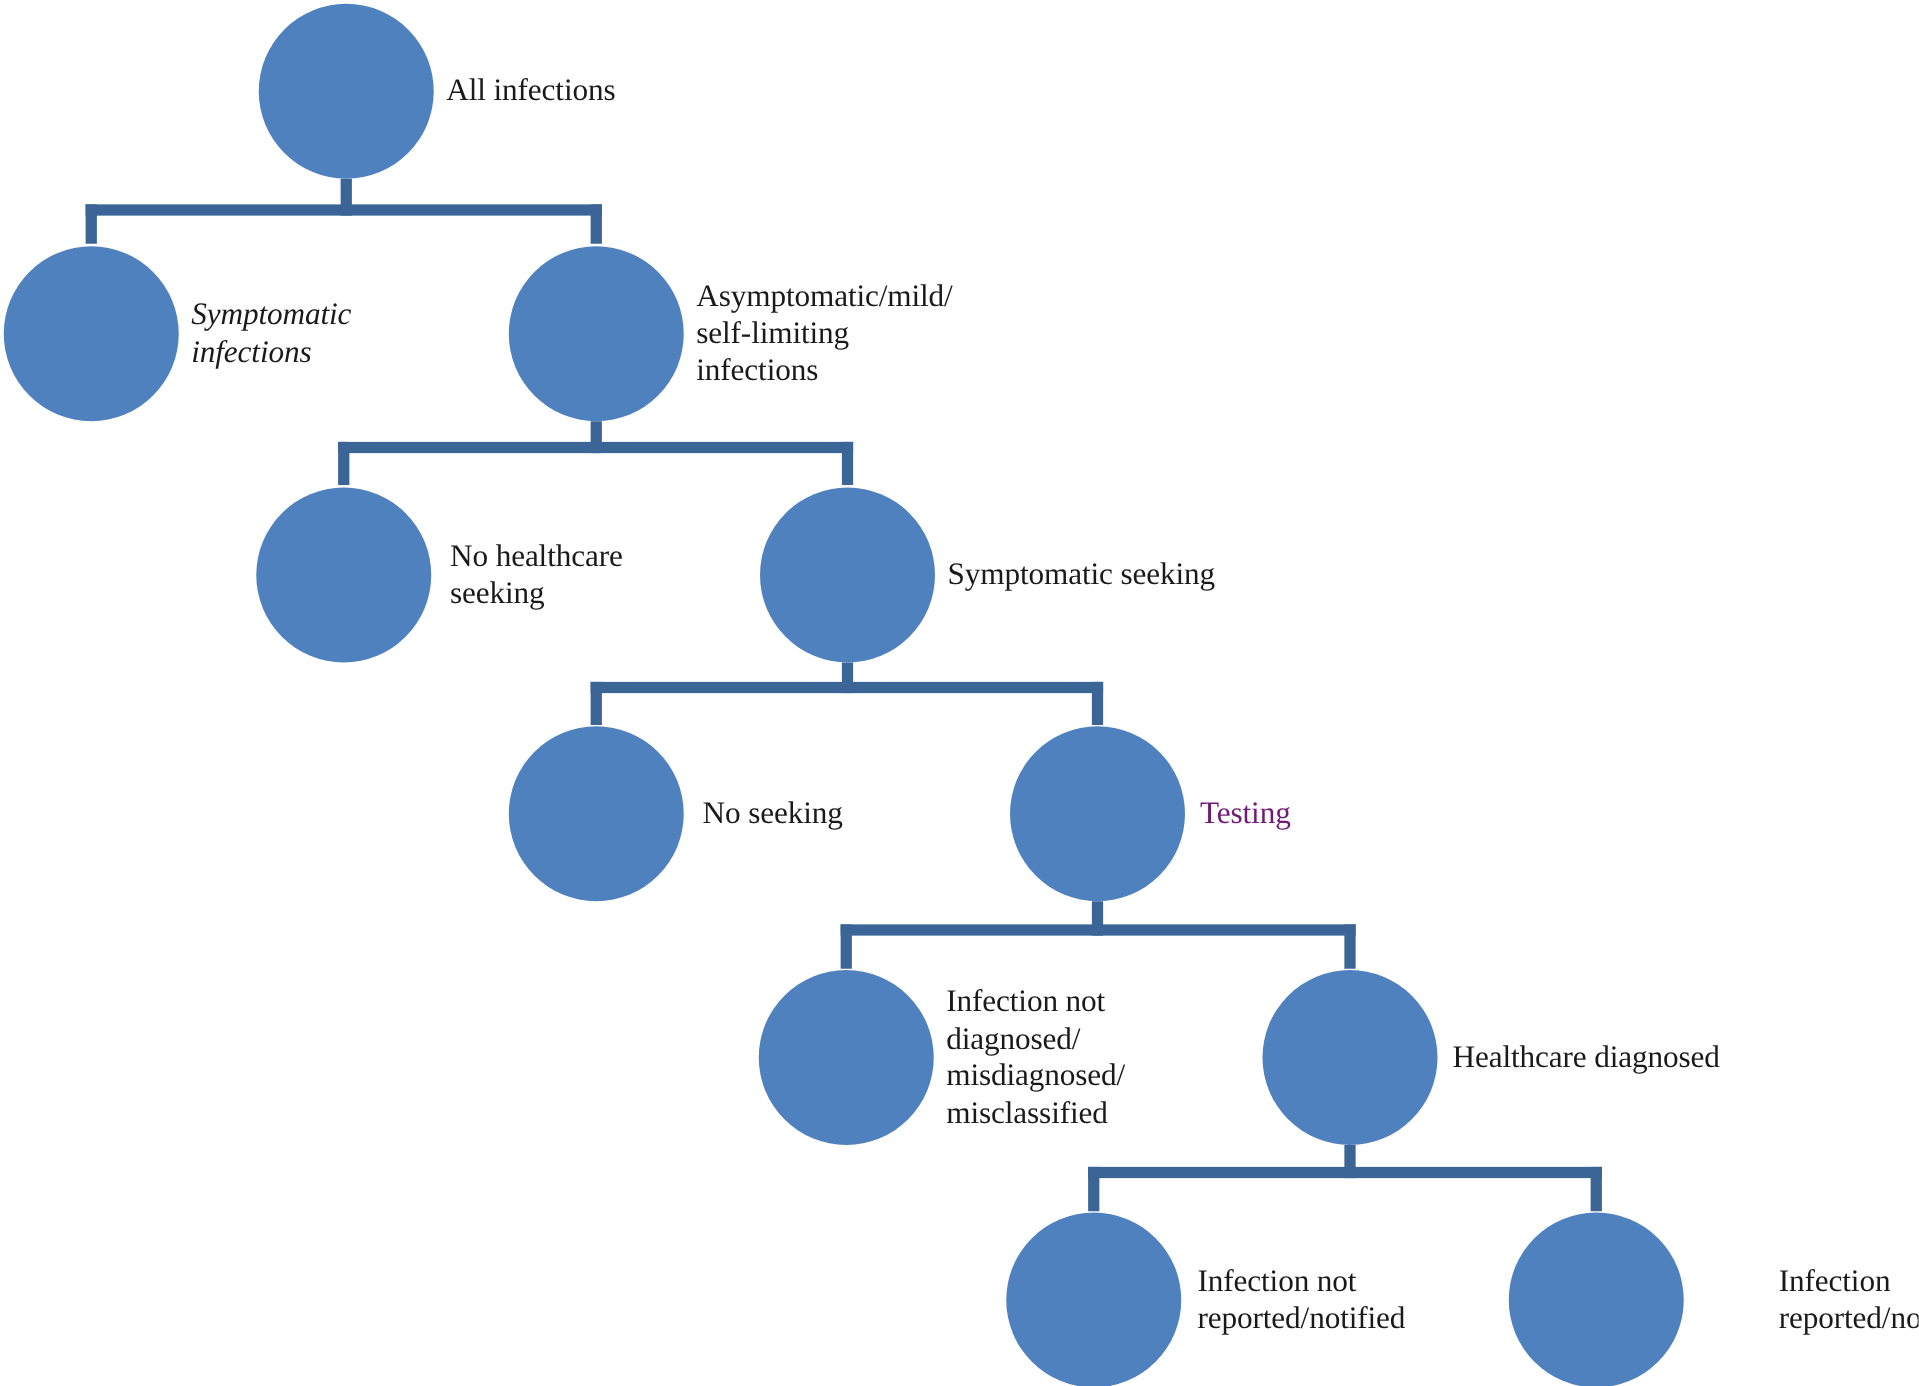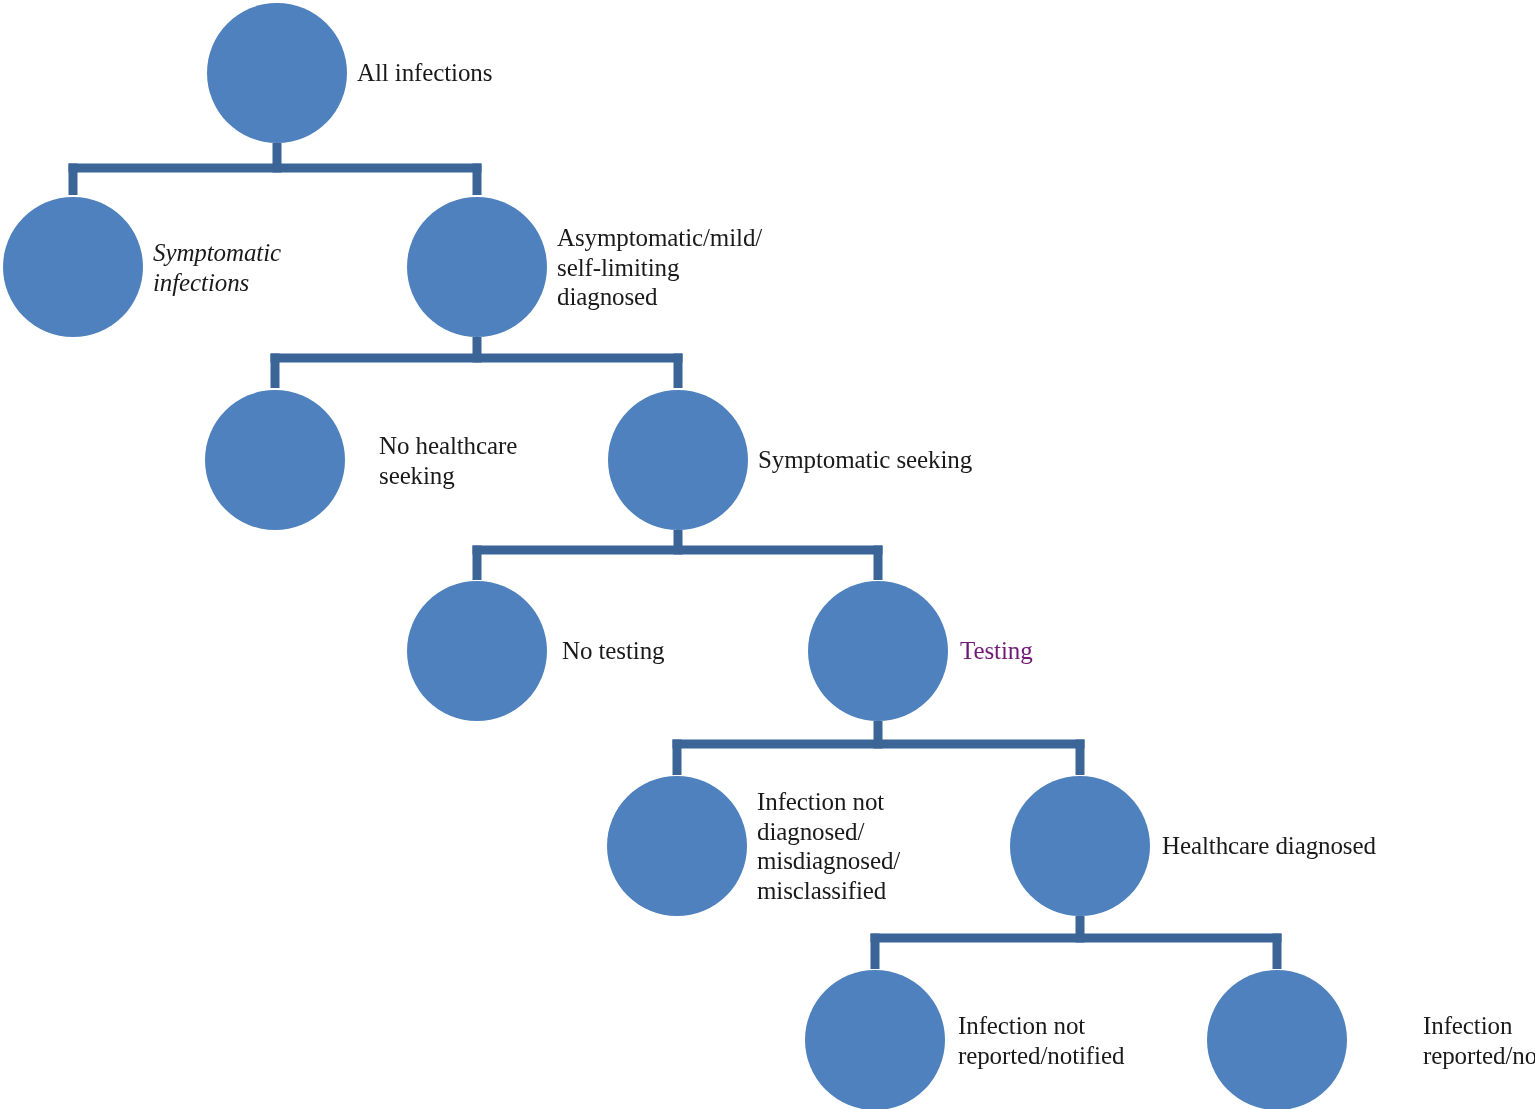--- a/index.html
+++ b/index.html
@@ -81,28 +81,28 @@
     </svg>
   <div id="node-layer">
       <div class="node" style="left: 207px; top: 3px; width: 140px; height: 140px; background: rgb(78, 129, 189);"></div>
       <div class="node-label label-mid" style="left: 357px; top: 73px; color: rgb(26, 26, 26);">All infections</div>
       <div class="node" style="left: 3px; top: 197px; width: 140px; height: 140px; background: rgb(78, 129, 189);"></div>
       <div class="node-label label-mid" style="left: 153px; top: 267px; color: rgb(26, 26, 26); font-style: italic;">Symptomatic
 infections</div>
       <div class="node" style="left: 407px; top: 197px; width: 140px; height: 140px; background: rgb(78, 129, 189);"></div>
       <div class="node-label label-mid" style="left: 557px; top: 267px; color: rgb(26, 26, 26);">Asymptomatic/mild/
 self-limiting
-diagnosed</div>
+infections</div>
       <div class="node" style="left: 205px; top: 390px; width: 140px; height: 140px; background: rgb(78, 129, 189);"></div>
-      <div class="node-label label-mid" style="left: 360px; top: 460px; color: rgb(26, 26, 26); margin-left: 19px;">No healthcare
+      <div class="node-label label-mid" style="left: 360px; top: 460px; color: rgb(26, 26, 26);">No healthcare
 seeking</div>
       <div class="node" style="left: 608px; top: 390px; width: 140px; height: 140px; background: rgb(78, 129, 189);"></div>
       <div class="node-label label-mid" style="left: 758px; top: 460px; color: rgb(26, 26, 26);">Symptomatic seeking</div>
       <div class="node" style="left: 407px; top: 581px; width: 140px; height: 140px; background: rgb(78, 129, 189);"></div>
-      <div class="node-label label-mid" style="left: 562px; top: 651px; color: rgb(26, 26, 26);">No testing</div>
+      <div class="node-label label-mid" style="left: 562px; top: 651px; color: rgb(26, 26, 26);">No seeking</div>
       <div class="node" style="left: 808px; top: 581px; width: 140px; height: 140px; background: rgb(78, 129, 189);"></div>
       <div class="node-label label-mid" style="left: 960px; top: 651px; color: #701a75;">Testing</div>
       <div class="node" style="left: 607px; top: 776px; width: 140px; height: 140px; background: rgb(78, 129, 189);"></div>
       <div class="node-label label-mid" style="left: 757px; top: 846px; color: rgb(26, 26, 26);">Infection not
 diagnosed/
 misdiagnosed/
 misclassified</div>
       <div class="node" style="left: 1010px; top: 776px; width: 140px; height: 140px; background: rgb(78, 129, 189);"></div>
       <div class="node-label label-mid" style="left: 1162px; top: 846px; color: rgb(26, 26, 26);">Healthcare diagnosed</div>
       <div class="node" style="left: 805px; top: 970px; width: 140px; height: 140px; background: rgb(78, 129, 189);"></div>

